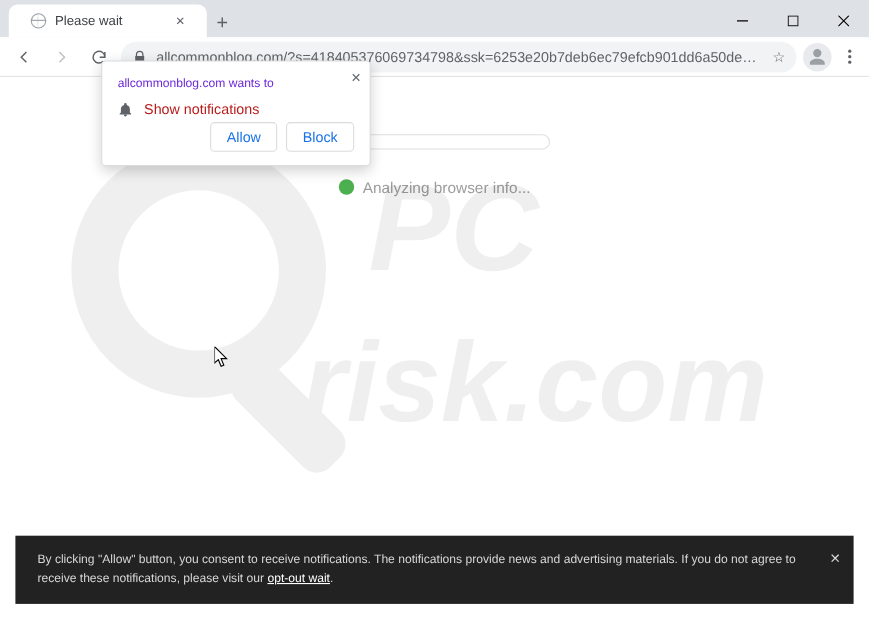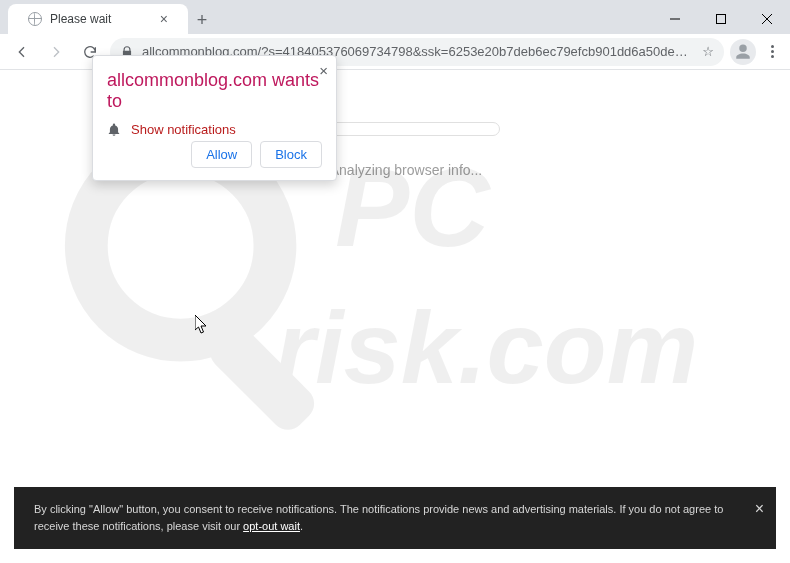--- a/index.html
+++ b/index.html
@@ -40,21 +40,21 @@
   .status { text-align:center; font-size:14px; margin-top:18px; }
   .status .line1 { color:#9d9d9d; margin-top:92px; }
   .status .line2 { color:#e2e2e2; margin-top:14px; }
   .status .dot { display:inline-block; width:14px; height:14px; border-radius:50%; margin-right:8px; vertical-align:-2px; }
   .dot.green { background:#4caf50; }
   .dot.grey  { background:#e6e6e6; }
 
   
   .prompt { position:absolute; left:92px; top:55px; width:245px; background:#fff; border:1px solid #dadce0; border-radius:4px; box-shadow:0 4px 12px rgba(0,0,0,.18); padding:14px 14px 12px; }
   .prompt .close { position:absolute; top:6px; right:8px; color:#5f6368; font-size:15px; }
-  .prompt .title { font-size:18px; color:#be185d; }
+  .prompt .title { font-size:11px; color:#6d28d9; }
   .prompt .row { display:flex; align-items:center; gap:10px; margin-top:10px; font-size:13px; color:#b91c1c; }
   .prompt .bell { width:14px; }
   .prompt .btns { display:flex; justify-content:flex-end; gap:8px; margin-top:4px; }
   .prompt .btn { border:1px solid #dadce0; background:#fff; color:#1a73e8; font-size:13px; padding:5px 14px; border-radius:4px; }
 
   
   .wm { position:absolute; left:30px; top:30px; right:30px; bottom:120px; pointer-events:none; opacity:.06; display:flex; align-items:flex-start; justify-content:center; }
   .wm svg{ width:100%; height:100%; }
 
   

